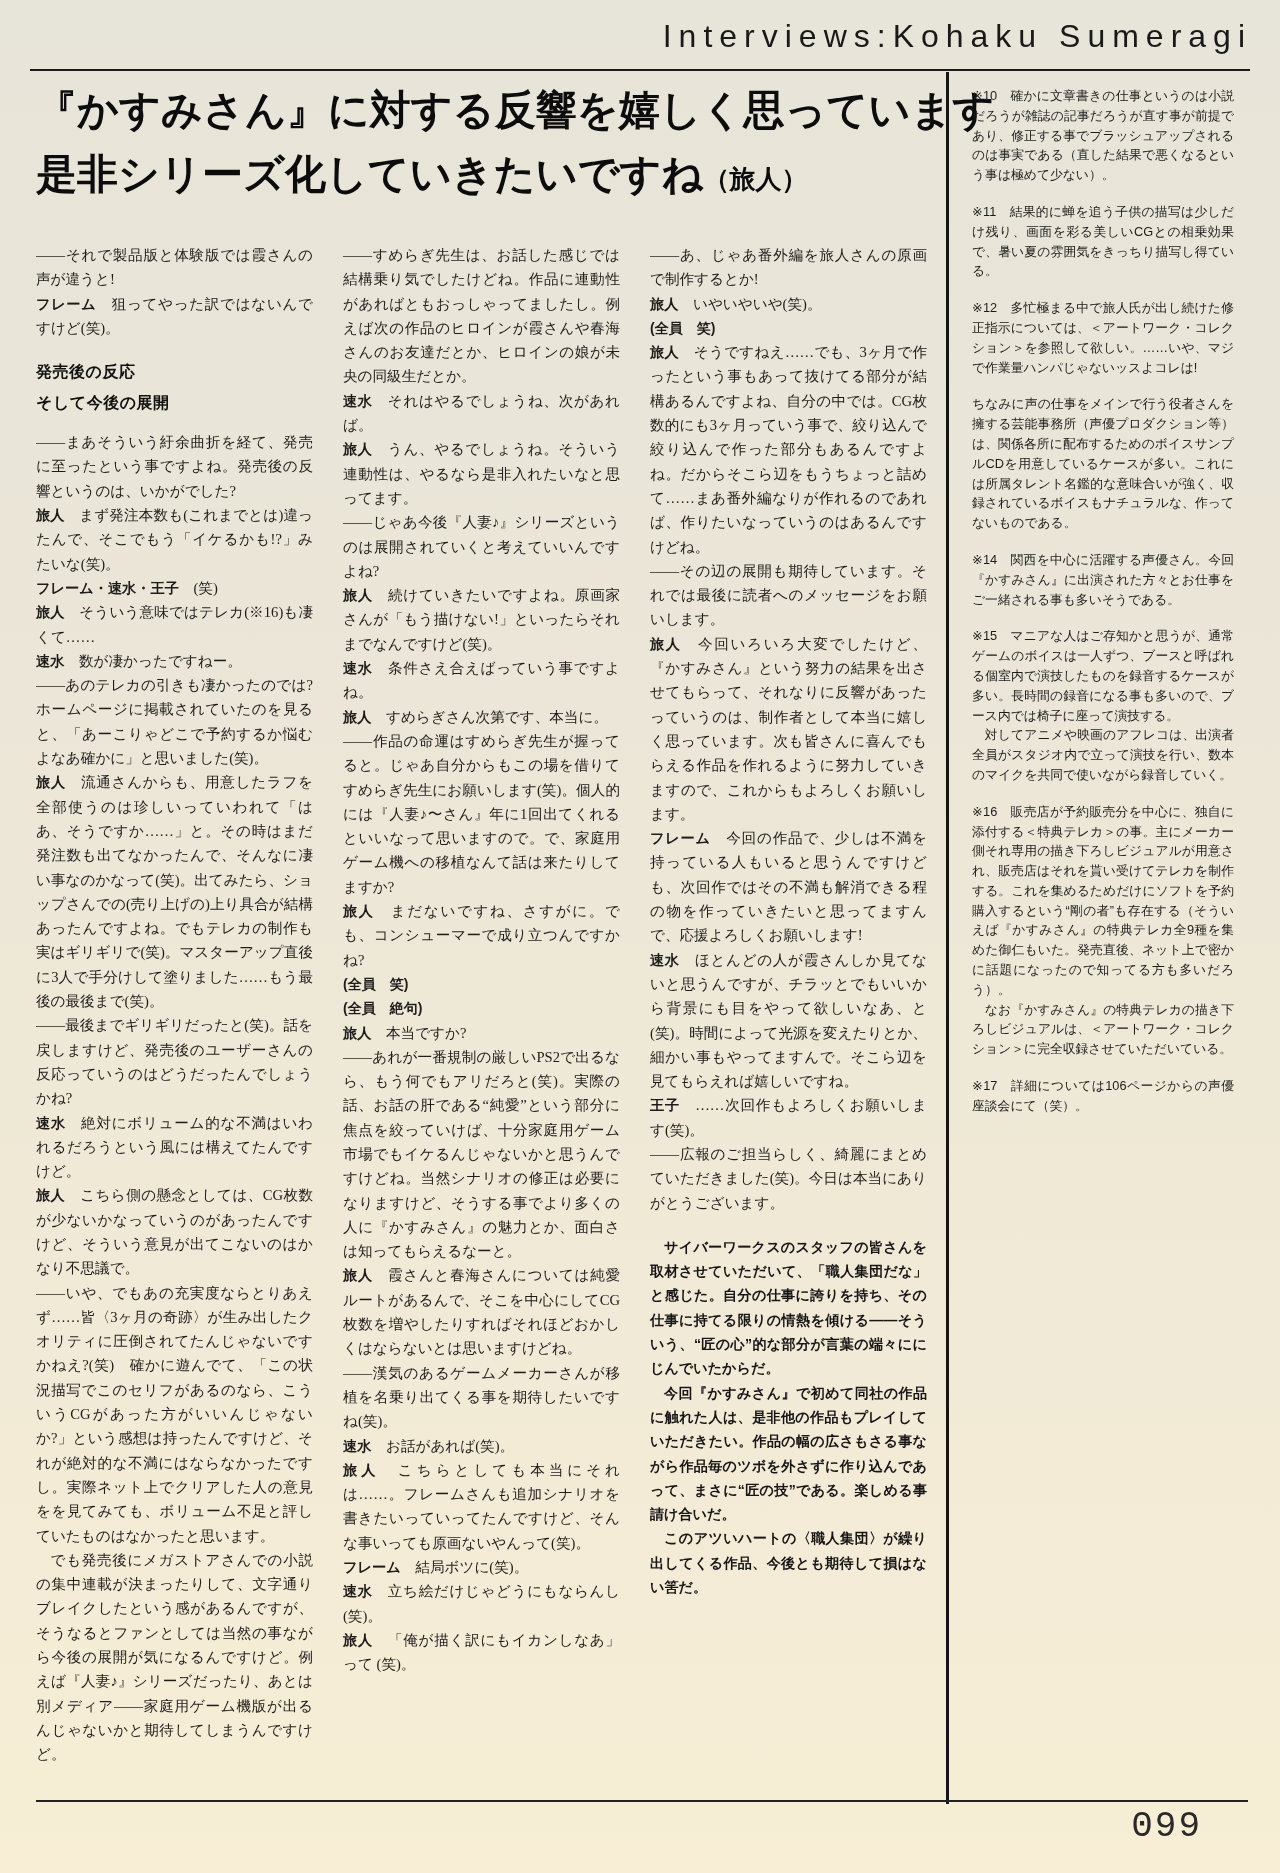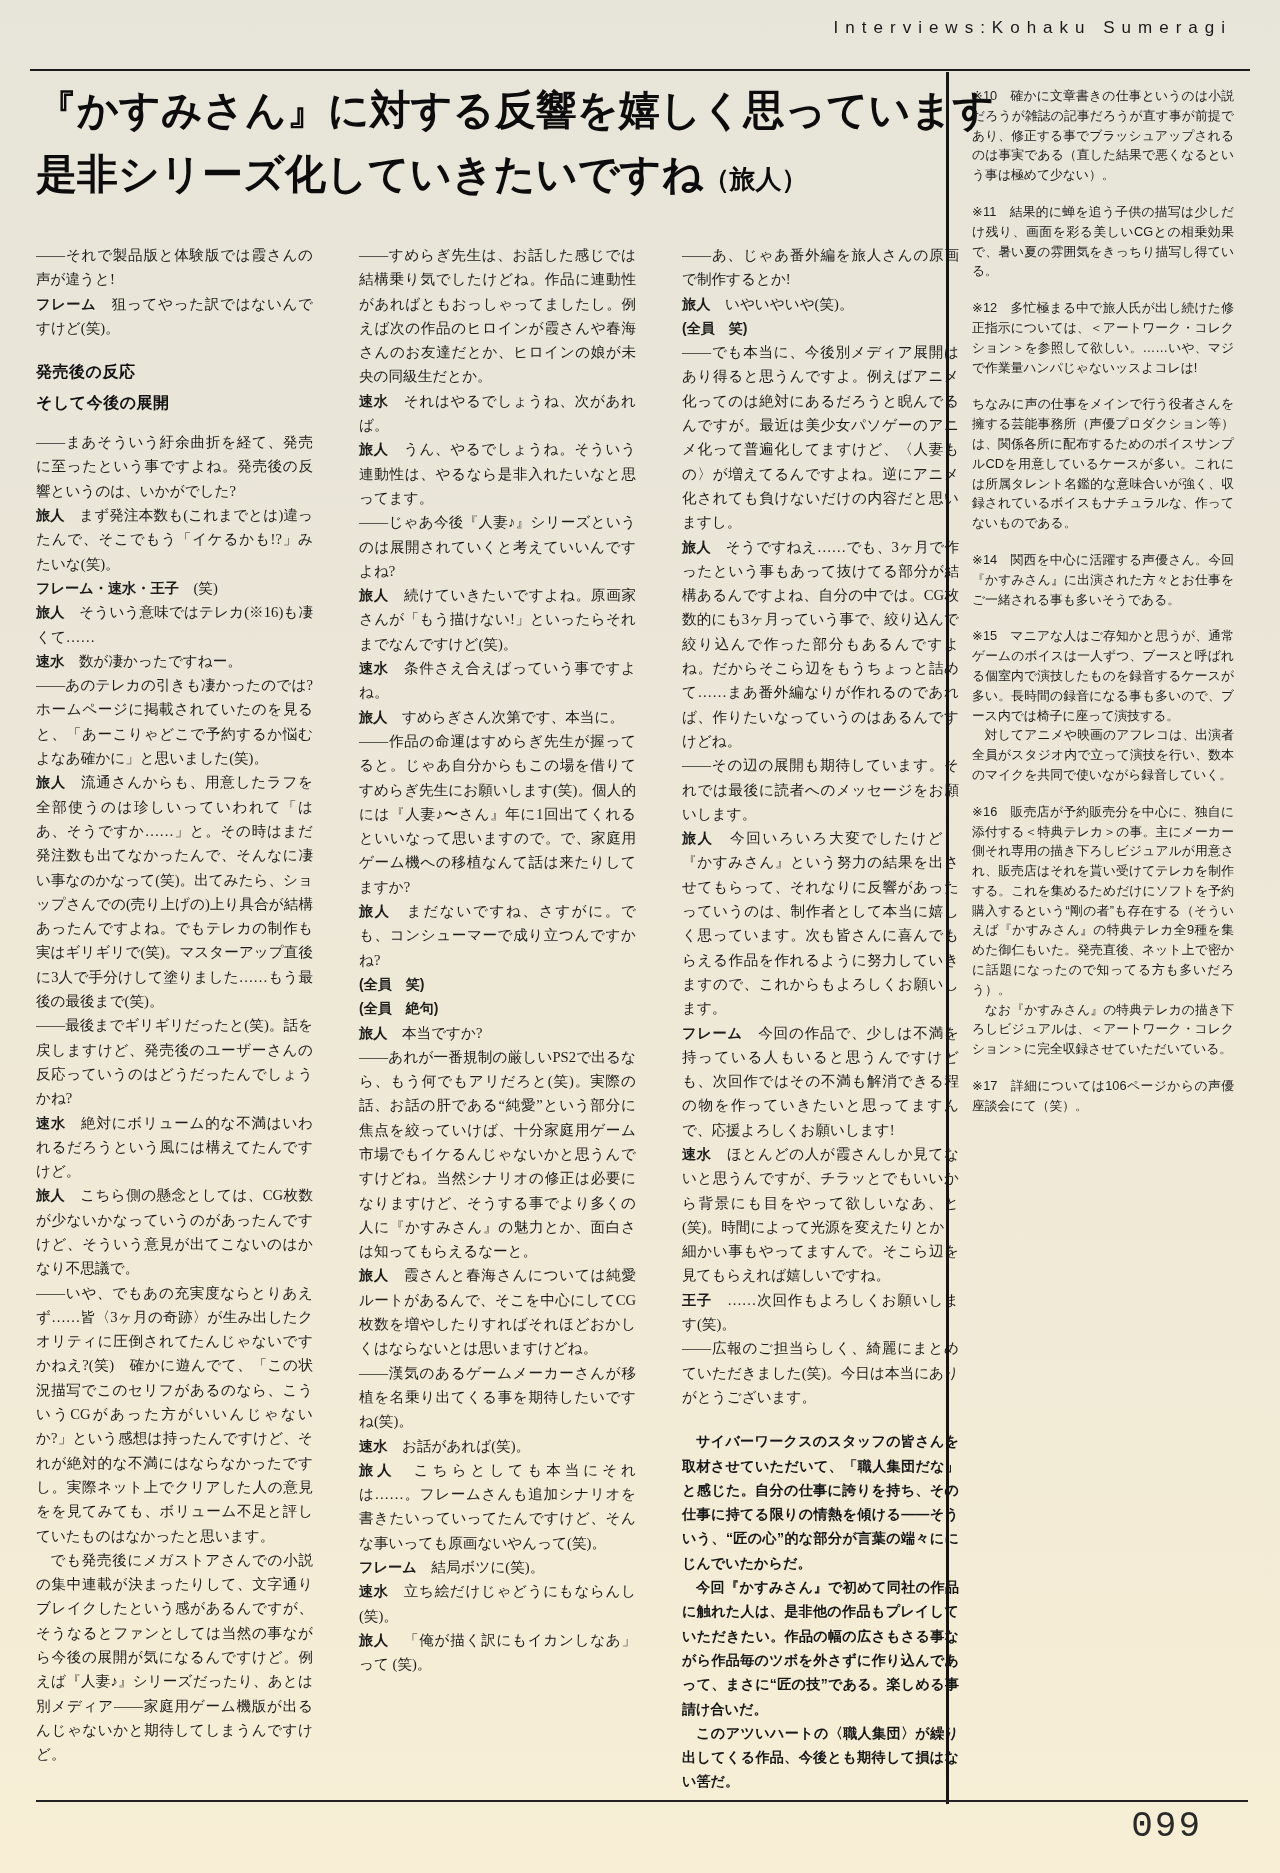--- a/index.html
+++ b/index.html
@@ -5,35 +5,35 @@
   html,body{margin:0;padding:0;}
   .page{
     position:relative;
     width:1280px;height:1873px;
     background:linear-gradient(180deg,#e7e4d9 0%,#ebe6d7 38%,#f1ead6 72%,#f7eed5 100%);
     font-family:"Liberation Serif","DejaVu Serif",serif;
     color:#1d1c1a;
     overflow:hidden;
   }
   .masthead{
-    position:absolute;top:18px;right:48px;
+    position:absolute;top:18px;right:28px;
     font-family:"Liberation Sans","DejaVu Sans",sans-serif;
-    font-size:17px;font-weight:400;letter-spacing:7px;
+    font-size:32px;font-weight:400;letter-spacing:7px;
     color:#191919;white-space:nowrap;
   }
   .top-rule{position:absolute;top:69px;left:30px;width:1220px;height:2px;background:#1a1a1a;}
   .headline{
     position:absolute;top:78px;left:36px;width:1010px;
     font-weight:700;font-size:41px;line-height:64px;
     letter-spacing:0px;color:#0c0c0c;white-space:nowrap;
   }
   .headline .suffix{font-size:26px;font-weight:700;}
   .cols{
     position:absolute;top:243px;left:36px;
-    display:flex;gap:46px;height:1548px;overflow:hidden;
+    display:flex;gap:30px;height:1548px;overflow:hidden;
   }
   .col{width:277px;font-size:14.6px;line-height:24.3px;text-align:justify;}
   .col p{margin:0;}
   .spk{
     font-family:"Liberation Sans","DejaVu Sans",sans-serif;
     font-weight:700;font-size:14.2px;
   }
   .subhead{
     font-family:"Liberation Sans","DejaVu Sans",sans-serif;
     font-weight:800;font-size:16px;line-height:31px;
@@ -112,21 +112,20 @@
         <p class="speaker"><b class="spk">速水</b>　お話があれば(笑)。</p>
         <p class="speaker"><b class="spk">旅人</b>　こちらとしても本当にそれは……。フレームさんも追加シナリオを書きたいっていってたんですけど、そんな事いっても原画ないやんって(笑)。</p>
         <p class="speaker"><b class="spk">フレーム</b>　結局ボツに(笑)。</p>
         <p class="speaker"><b class="spk">速水</b>　立ち絵だけじゃどうにもならんし(笑)。</p>
         <p class="speaker"><b class="spk">旅人</b>　「俺が描く訳にもイカンしなあ」って (笑)。</p>
       </div>
     <div class="col">
         <p class="interviewer">——あ、じゃあ番外編を旅人さんの原画で制作するとか!</p>
         <p class="speaker"><b class="spk">旅人</b>　いやいやいや(笑)。</p>
         <p class="stage">(全員　笑)</p>
-        <p class="interviewer">——でも本当に、今後別メディア展開はあり得ると思うんですよ。例えばアニメ化ってのは絶対にあるだろうと睨んでるんですが。最近は美少女パソゲーのアニメ化って普遍化してますけど、〈人妻もの〉が増えてるんですよね。逆にアニメ化されても負けないだけの内容だと思いますし。</p>
         <p class="speaker"><b class="spk">旅人</b>　そうですねえ……でも、3ヶ月で作ったという事もあって抜けてる部分が結構あるんですよね、自分の中では。CG枚数的にも3ヶ月っていう事で、絞り込んで絞り込んで作った部分もあるんですよね。だからそこら辺をもうちょっと詰めて……まあ番外編なりが作れるのであれば、作りたいなっていうのはあるんですけどね。</p>
         <p class="interviewer">——その辺の展開も期待しています。それでは最後に読者へのメッセージをお願いします。</p>
         <p class="speaker"><b class="spk">旅人</b>　今回いろいろ大変でしたけど、『かすみさん』という努力の結果を出させてもらって、それなりに反響があったっていうのは、制作者として本当に嬉しく思っています。次も皆さんに喜んでもらえる作品を作れるように努力していきますので、これからもよろしくお願いします。</p>
         <p class="speaker"><b class="spk">フレーム</b>　今回の作品で、少しは不満を持っている人もいると思うんですけども、次回作ではその不満も解消できる程の物を作っていきたいと思ってますんで、応援よろしくお願いします!</p>
         <p class="speaker"><b class="spk">速水</b>　ほとんどの人が霞さんしか見てないと思うんですが、チラッとでもいいから背景にも目をやって欲しいなあ、と(笑)。時間によって光源を変えたりとか、細かい事もやってますんで。そこら辺を見てもらえれば嬉しいですね。</p>
         <p class="speaker"><b class="spk">王子</b>　……次回作もよろしくお願いします(笑)。</p>
         <p class="interviewer">——広報のご担当らしく、綺麗にまとめていただきました(笑)。今日は本当にありがとうございます。</p>
         <p class="afterword first">サイバーワークスのスタッフの皆さんを取材させていただいて、「職人集団だな」と感じた。自分の仕事に誇りを持ち、その仕事に持てる限りの情熱を傾ける——そういう、“匠の心”的な部分が言葉の端々ににじんでいたからだ。</p>
         <p class="afterword">今回『かすみさん』で初めて同社の作品に触れた人は、是非他の作品もプレイしていただきたい。作品の幅の広さもさる事ながら作品毎のツボを外さずに作り込んであって、まさに“匠の技”である。楽しめる事請け合いだ。</p>
         <p class="afterword">このアツいハートの〈職人集団〉が繰り出してくる作品、今後とも期待して損はない筈だ。</p>

